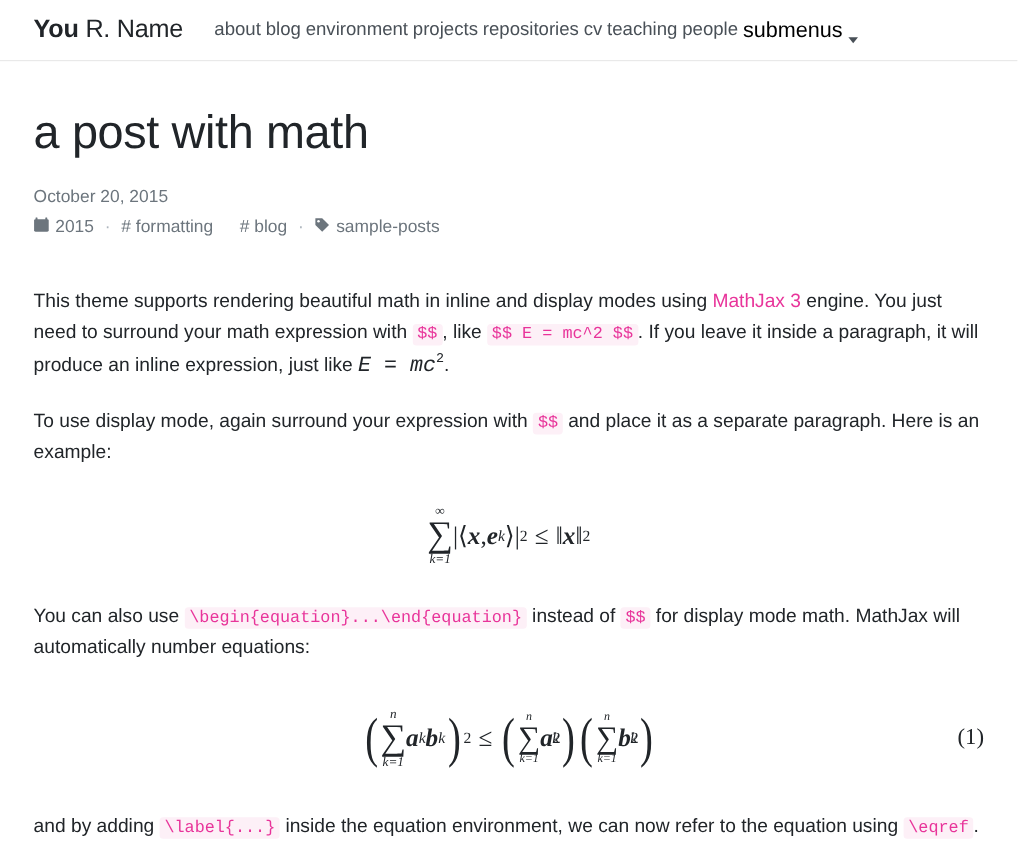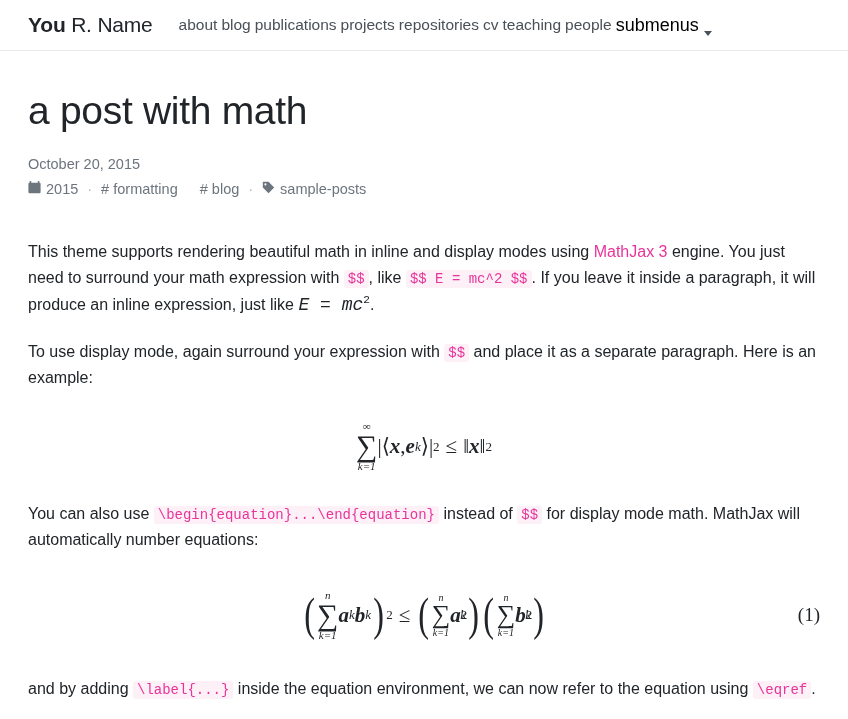--- a/index.html
+++ b/index.html
@@ -194,21 +194,21 @@
 </head>
 <body>
 
 <div class="navbar">
   <div class="brand">
     <span class="brand-strong">You</span><span class="brand-rest"> R. Name</span>
   </div>
   <div class="nav-links">
     <a class="nav-link">about</a>
     <a class="nav-link">blog</a>
-    <a class="nav-link">publications</a>
+    <a class="nav-link">environment</a>
     <a class="nav-link">projects</a>
     <a class="nav-link">repositories</a>
     <a class="nav-link">cv</a>
     <a class="nav-link">teaching</a>
     <a class="nav-link">people</a>
     <div class="nav-dropdown">
       <span>submenus</span>
       <span class="caret"></span>
     </div>
   </div>

